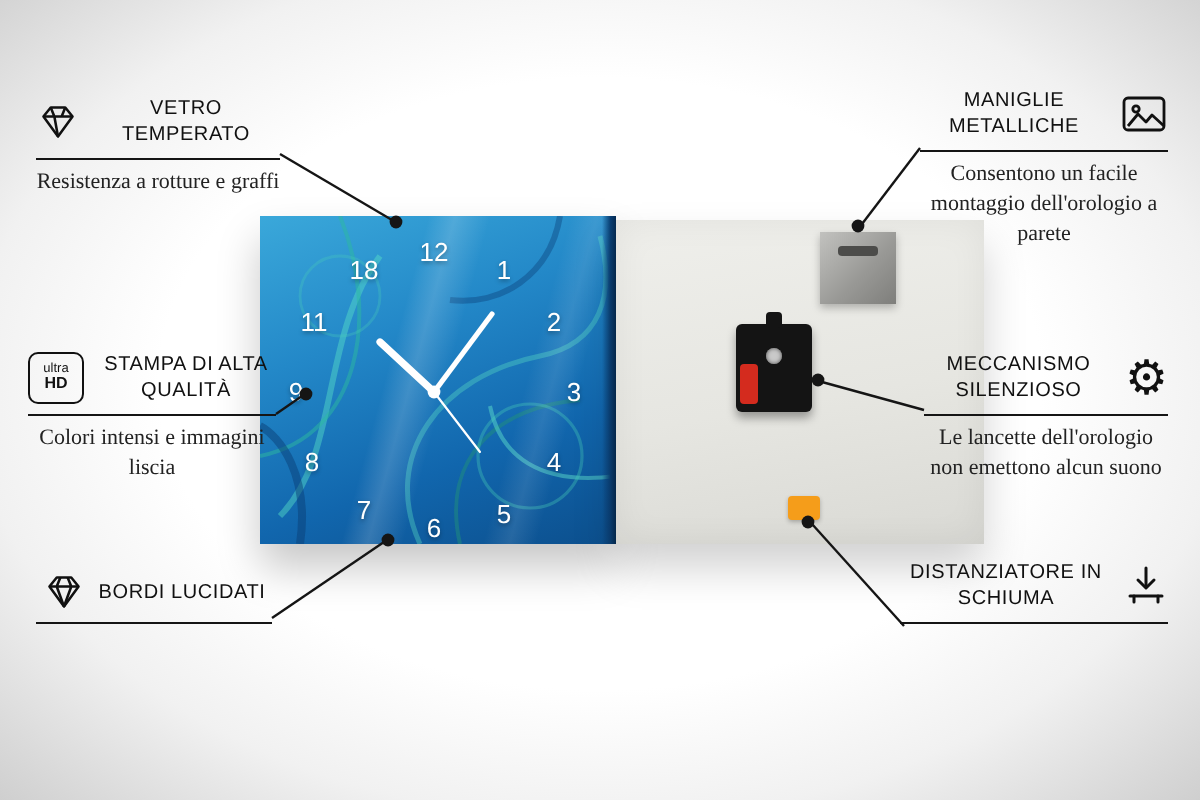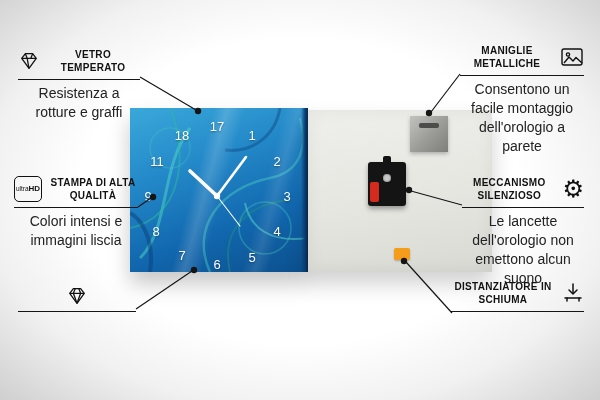--- a/index.html
+++ b/index.html
@@ -38,24 +38,24 @@
   .foam-spacer{position:absolute;left:86px;top:138px;width:16px;height:12px;border-radius:2px;box-shadow:0 1px 2px rgba(0,0,0,.25);}
   
   .num{position:absolute;z-index:4;transform:translate(-50%,-50%);color:#fff;font-size:13px;
        text-shadow:0 1px 2px rgba(0,0,0,.35);}
   
   .overlay{position:absolute;left:0;top:0;z-index:6;pointer-events:none;}
   
   .callout{position:absolute;z-index:5;}
   .co-head{display:flex;align-items:center;justify-content:center;gap:6px;
            border-bottom:1.6px solid #151515;padding-bottom:5px;}
-  .co-title{font-weight:bold;font-size:10px;line-height:1.3;letter-spacing:.3px;text-align:center;text-transform:uppercase;}
-  .co-desc{font-size:14px;line-height:1.35;color:#222;text-align:center;padding-top:4px;}
+  .co-title{font-weight:normal;font-size:10px;line-height:1.3;letter-spacing:.3px;text-align:center;text-transform:uppercase;}
+  .co-desc{font-size:11px;line-height:1.35;color:#222;text-align:center;padding-top:4px;font-family:Liberation Serif, serif;}
   .ico{display:flex;align-items:center;justify-content:center;flex:0 0 auto;}
-  .uhd{border:1.6px solid #111;border-radius:5px;width:26px;height:24px;display:flex;flex-direction:row;
+  .uhd{border:1.6px solid #111;border-radius:5px;width:26px;height:24px;display:flex;flex-direction:column;
        align-items:center;justify-content:center;line-height:1;}
   .uhd .u1{font-size:6.5px;}
   .uhd .u2{font-size:8px;font-weight:bold;}
   .gear-glyph{font-size:24px;line-height:1;color:#111;font-family:"DejaVu Sans",sans-serif;}
 </style>
 </head>
 <body>
 
 <div class="stage">
 
@@ -68,21 +68,21 @@
       <path d="M178,130 C140,135 120,120 115,95" stroke="#62e6cf" stroke-width="2" fill="none" opacity="0.45"></path>
       <path d="M20,164 C25,130 10,110 0,105" stroke="#0a3f77" stroke-width="4" fill="none" opacity="0.5"></path>
       <path d="M150,0 C145,30 120,45 95,42" stroke="#0a3f77" stroke-width="3" fill="none" opacity="0.4"></path>
       <circle cx="135" cy="120" r="26" stroke="#49cdb8" stroke-width="1.6" fill="none" opacity="0.35"></circle>
       <circle cx="40" cy="40" r="20" stroke="#49cdb8" stroke-width="1.4" fill="none" opacity="0.3"></circle>
     </svg>
     <div class="front-gloss"></div>
     <div class="front-edge"></div>
   </div>
 
-  <span class="num" style="left:217px;top:126px">17</span>
+  <span class="num" style="left:217px;top:126px">12</span>
   <span class="num" style="left:252px;top:135px">1</span>
   <span class="num" style="left:277px;top:161px">2</span>
   <span class="num" style="left:287px;top:196px">3</span>
   <span class="num" style="left:277px;top:231px">4</span>
   <span class="num" style="left:252px;top:257px">5</span>
   <span class="num" style="left:217px;top:264px">6</span>
   <span class="num" style="left:182px;top:255px">7</span>
   <span class="num" style="left:156px;top:231px">8</span>
   <span class="num" style="left:148px;top:196px">9</span>
   <span class="num" style="left:157px;top:161px">11</span>
@@ -152,20 +152,21 @@
   </div>
 
   <div class="callout" style="left:18px;top:286px;width:118px">
     <div class="co-head">
       <span class="ico">
         <svg width="22" height="20" viewBox="0 0 24 22" fill="none" stroke="#111" stroke-width="1.4" stroke-linejoin="round">
           <path d="M4,8 L8,3 H16 L20,8 L12,19 Z"></path>
             <path d="M4,8 H20 M12,19 L8,8 L10,3 M12,19 L16,8 L14,3"></path>
         </svg>
       </span>
+      <span class="co-title">Bordi lucidati</span>
     </div>
   </div>
 
   <div class="callout" style="left:460px;top:44px;width:124px">
     <div class="co-head">
       <span class="co-title">Maniglie metalliche</span>
       <span class="ico">
         <svg width="24" height="20" viewBox="0 0 24 20" fill="none" stroke="#111" stroke-width="1.4">
           <rect x="2" y="2" width="20" height="16" rx="2"></rect>
           <circle cx="8" cy="7.5" r="1.6"></circle>

